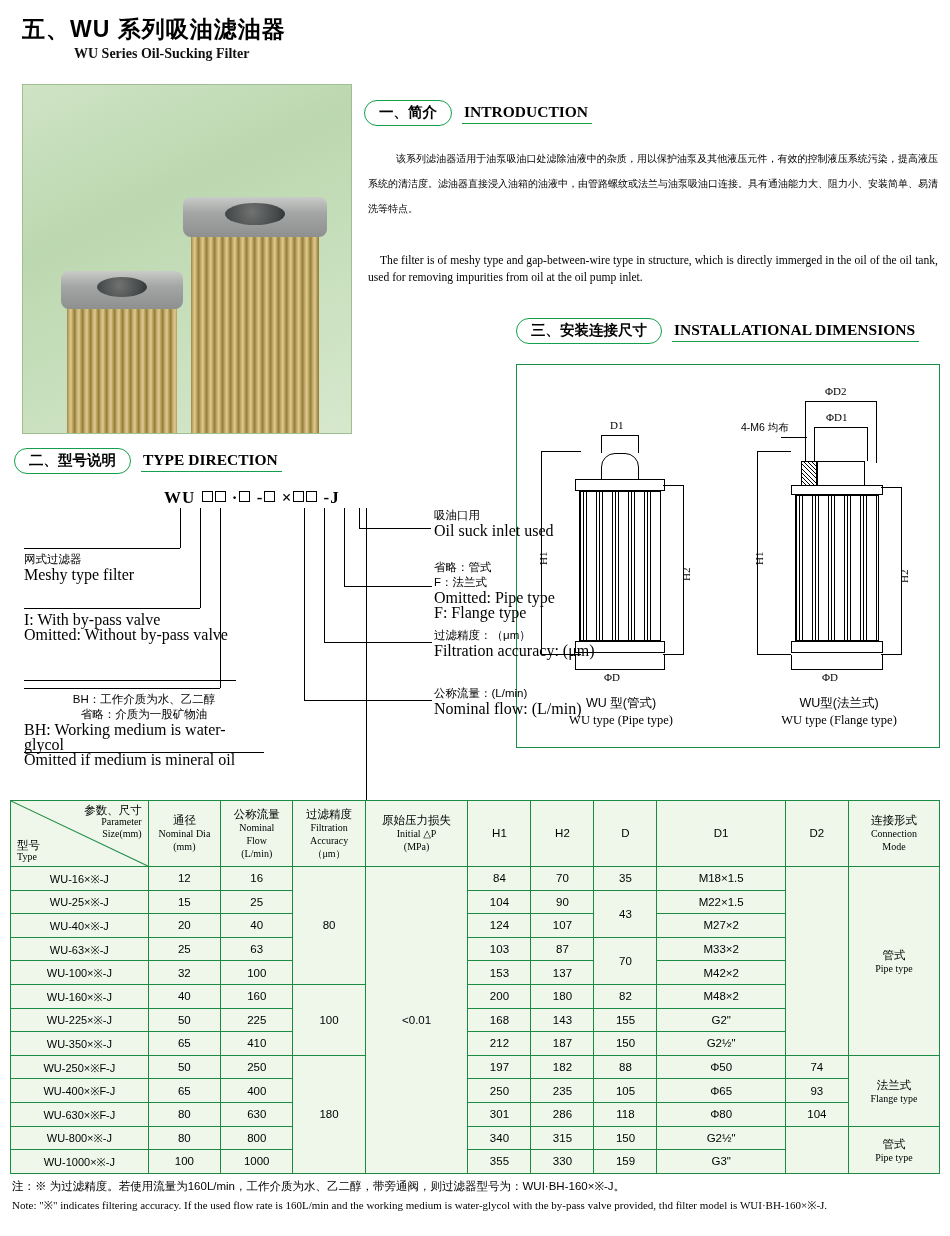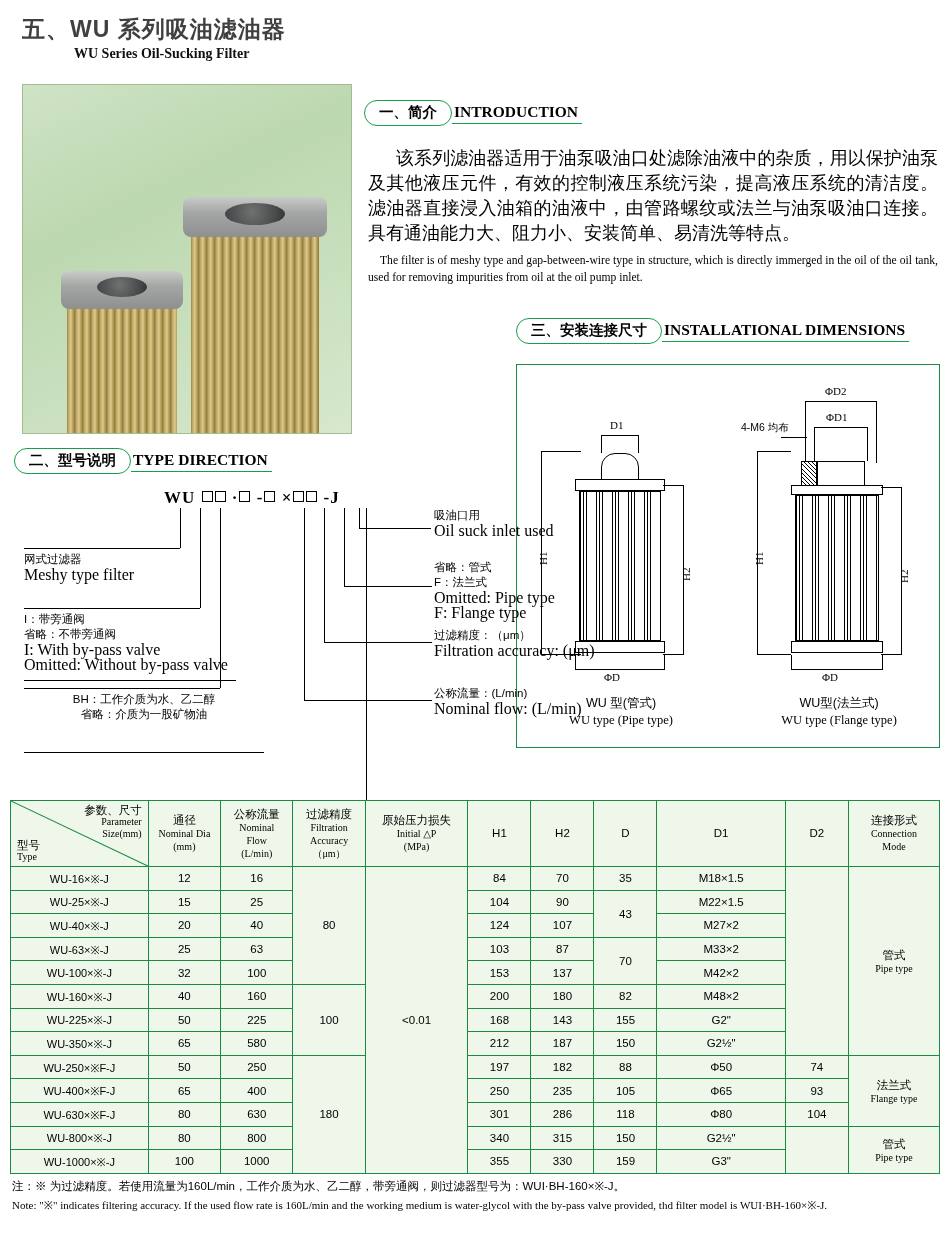--- a/index.html
+++ b/index.html
@@ -11,21 +11,21 @@
     color: #000;
     position: relative;
     overflow: hidden;
   }
   .page { position: relative; width: 950px; height: 1236px; }
 
   
   .title-cn {
     position: absolute; left: 22px; top: 14px;
     font-family: "Liberation Sans", sans-serif;
-    font-weight: bold; font-size: 23px; color: #404040;
+    font-weight: bold; font-size: 23px; color: #000000;
     letter-spacing: 1px;
   }
   .title-en {
     position: absolute; left: 74px; top: 46px;
     font-family: "Liberation Serif", serif;
     font-weight: bold; font-size: 14px; color: #111;
   }
 
   
   .photo {
@@ -54,21 +54,21 @@
   #big-cap { left: 160px; top: 112px; width: 144px; height: 40px; border-radius: 8px;}
   #big-hole { left: 202px; top: 118px; width: 60px; height: 22px; }
   
   #sm-pleat { left: 44px; top: 218px; width: 110px; height: 180px; }
   #sm-cap { left: 38px; top: 186px; width: 122px; height: 38px; border-radius: 8px; }
   #sm-hole { left: 74px; top: 192px; width: 50px; height: 20px; }
 
   
   .sec {
     position: absolute;
-    display: flex; align-items: center; 
+    display: flex; align-items: center; gap: 10px;
   }
   .pill {
     border: 1.4px solid #13a04a;
     border-radius: 14px;
     padding: 2px 14px 3px 14px;
     font-family: "Liberation Sans", sans-serif;
     font-weight: bold; font-size: 14.5px;
     color: #000; white-space: nowrap;
     background: #fff;
   }
@@ -77,21 +77,21 @@
     font-weight: bold; font-size: 15.5px;
     border-bottom: 1.6px solid #13a04a;
     padding: 0 4px 2px 2px;
     white-space: nowrap;
   }
 
   
   .intro-cn {
     position: absolute; left: 368px; top: 146px; width: 570px;
     font-family: "Liberation Sans", sans-serif;
-    font-size: 18px; line-height: 25px; text-align: justify;
+    font-size: 10px; line-height: 25px; text-align: justify;
     text-indent: 28px;
   }
   .intro-en {
     position: absolute; left: 368px; top: 252px; width: 570px;
     font-family: "Liberation Serif", serif;
     font-size: 11.6px; line-height: 17px; text-align: justify;
     text-indent: 12px;
   }
 
   
@@ -334,32 +334,32 @@
     <div class="lead vline" style="left:166px; top:28px; height:40px;"></div>
     <div class="lead hline" style="left:10px; top:68px; width:156px;"></div>
     <div class="lbl" style="left:10px; top:72px; width:230px;">
       <div>网式过滤器</div>
       <div class="en">Meshy type filter</div>
     </div>
 
     <div class="lead vline" style="left:186px; top:28px; height:100px;"></div>
     <div class="lead hline" style="left:10px; top:128px; width:176px;"></div>
     <div class="lbl" style="left:10px; top:132px; width:230px;">
-      <div style="white-space:pre-line;">I：带旁通阀
-省略：不带旁通阀</div>
       <div class="en" style="white-space:pre-line;">I: With by-pass valve
 Omitted: Without by-pass valve</div>
     </div>
     <div class="lead hline" style="left:10px; top:200px; width:212px;"></div>
 
     <div class="lead vline" style="left:206px; top:28px; height:180px;"></div>
     <div class="lead hline" style="left:10px; top:208px; width:196px;"></div>
     <div class="lbl" style="left:10px; top:212px; width:240px;">
       <div style="white-space:pre-line;text-align:center;">BH：工作介质为水、乙二醇
 省略：介质为一股矿物油</div>
+      <div class="en" style="white-space:pre-line;">BH: Working medium is water-glycol
+Omitted if medium is mineral oil</div>
     </div>
     <div class="lead hline" style="left:10px; top:272px; width:240px;"></div>
   </div>
 
 
   <div class="tbl-wrap">
     <table class="param">
       <thead>
         <tr>
           <th class="corner">
@@ -484,21 +484,21 @@
           <td>225</td>
           <td>168</td>
           <td>143</td>
           <td>155</td>
           <td>G2"</td>
         </tr>
 
         <tr>
           <td class="type-cell">WU-350×※-J</td>
           <td>65</td>
-          <td>580</td>
+          <td>410</td>
           <td>212</td>
           <td>187</td>
           <td>150</td>
           <td>G2½"</td>
         </tr>
 
         <tr>
           <td class="type-cell">WU-250×※F-J</td>
           <td>50</td>
           <td>250</td>

